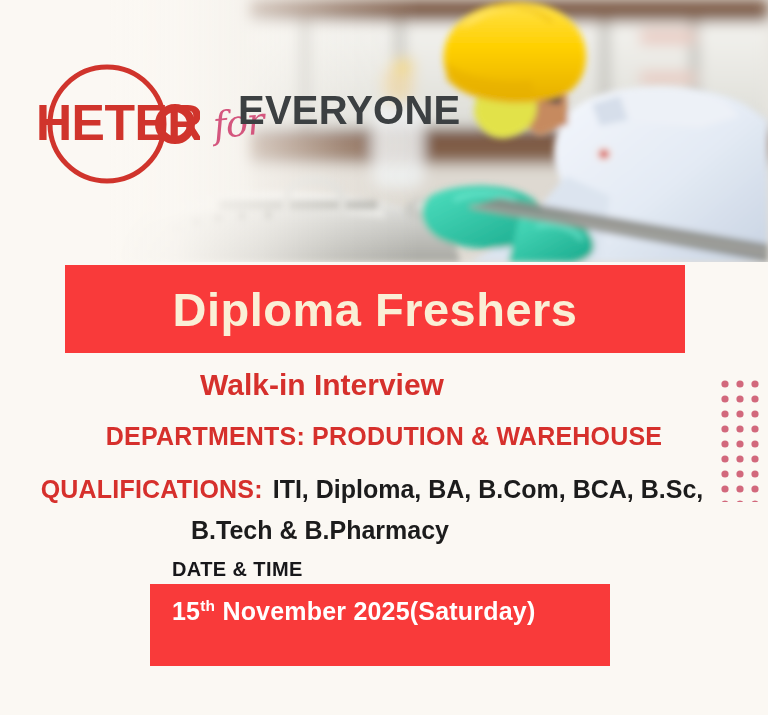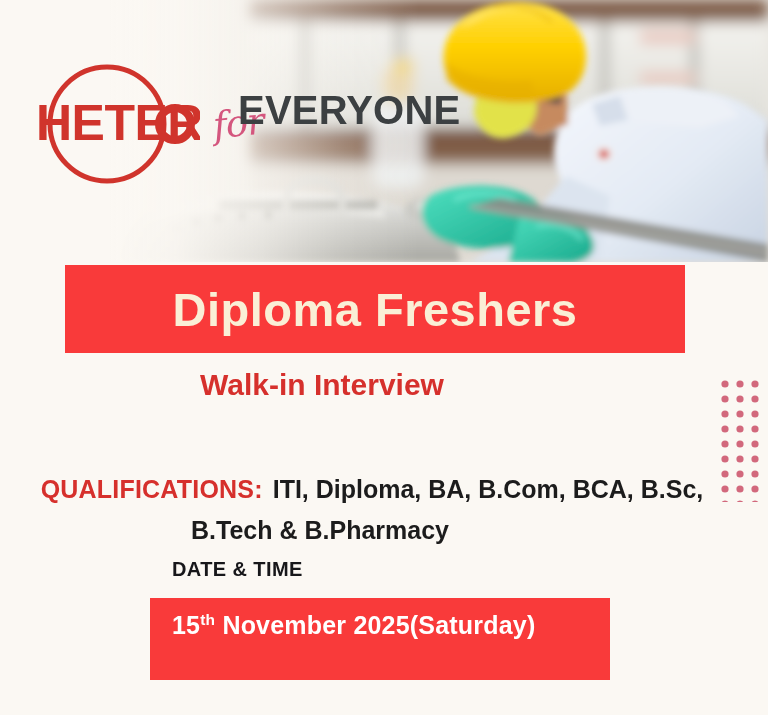--- a/index.html
+++ b/index.html
@@ -160,21 +160,21 @@
   .datetime-label {
     position: absolute;
     left: 172px; top: 558px;
     font-size: 20px;
     font-weight: bold;
     color: #17171A;
     letter-spacing: 0.4px;
   }
   .datetime-banner {
     position: absolute;
-    left: 150px; top: 598px;
+    left: 150px; top: 584px;
     width: 460px; height: 82px;
     background: #F93A3A;
   }
   .datetime-inner {
     position: absolute;
     left: 22px; top: 11px;
   }
   .dt-date, .dt-time {
     font-size: 25px;
     font-weight: bold;
@@ -356,20 +356,21 @@
       </g>
     </svg>
   </div>
 
   <div class="headline-banner">
     <span class="headline-text">Diploma Freshers</span>
   </div>
 
   <div class="subtitle">Walk-in Interview</div>
 
+  <div class="departments">DEPARTMENTS: PRODUTION &amp; WAREHOUSE</div>
 
   <div class="quals-line1">
     <span class="quals-label">QUALIFICATIONS:</span><span class="quals-value">ITI, Diploma, BA, B.Com, BCA, B.Sc,</span>
   </div>
   <div class="quals-line2">B.Tech &amp; B.Pharmacy</div>
 
   <div class="datetime-label">DATE &amp; TIME</div>
   <div class="datetime-banner">
     <div class="datetime-inner">
       <div class="dt-date"><span>15</span><sup class="dt-sup">th</sup><span> November 2025(Saturday)</span></div>

